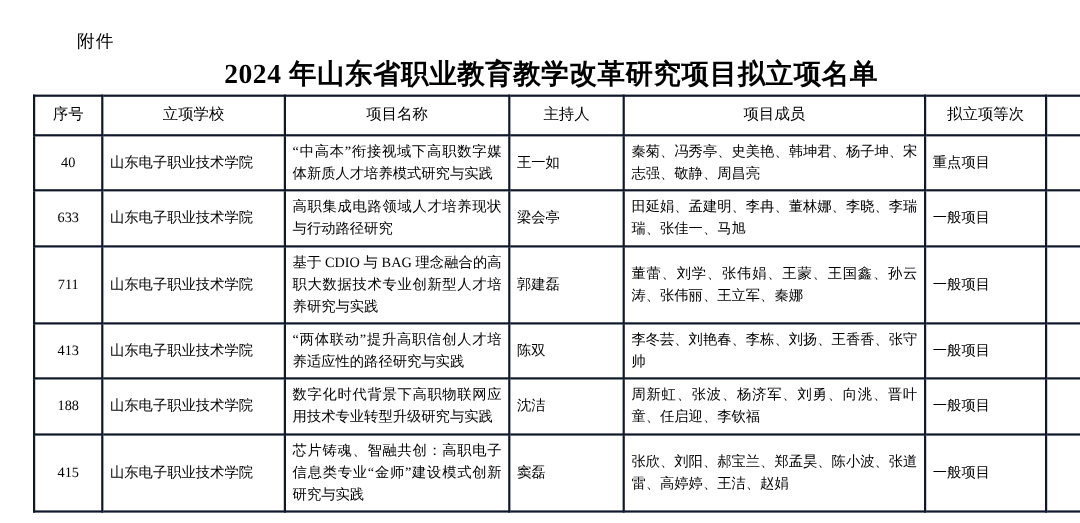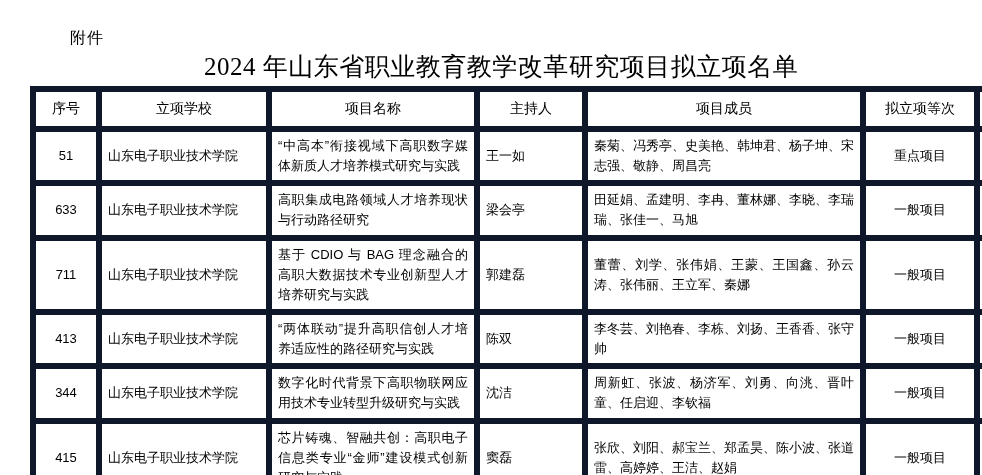--- a/index.html
+++ b/index.html
@@ -28,53 +28,53 @@
     font-family: Liberation Serif, serif;
     letter-spacing: 1px;
   }
   .doc-title {
     position: absolute;
     left: 0;
     right: 0;
     top: 50px;
     text-align: center;
     font-size: 25px;
-    font-weight: normal;
+    font-weight: bold;
     font-family: "Liberation Serif", "DejaVu Serif", serif;
     letter-spacing: 0.5px;
     padding-left: 20px;
   }
   table.listing {
     position: absolute;
     left: 30px;
     top: 86px;
     width: 922px;
     border-collapse: collapse;
     table-layout: fixed;
   }
   table.listing td, table.listing th {
-    border: 6px solid #0f172a;
+    border: 2px solid #0f172a;
     font-size: 13px;
-    font-family: Liberation Sans, sans-serif;
+    font-family: Liberation Serif, serif;
     padding: 4px 6px;
     vertical-align: middle;
     line-height: 1.55;
     font-weight: normal;
   }
   table.listing thead th {
     text-align: center;
     height: 26px;
     font-size: 14px;
   }
   .c-seq    { width: 48px;  text-align: center; }
   .c-school { width: 152px; text-align: left; }
   .c-project{ width: 190px; text-align: left; }
   .c-leader { width: 90px;  }
   .c-members{ width: 260px; text-align: left; }
-  .c-level  { width: 96px;  text-align: center; }
+  .c-level  { width: 96px;  text-align: left; }
   .c-remark { width: 86px;  text-align: center; }
   td.c-project, td.c-members {
     text-align: justify;
     text-justify: inter-ideograph;
   }
   tbody tr { height: 46px; }
 </style>
 </head>
 <body>
 
@@ -91,21 +91,21 @@
         <th class="c-school">立项学校</th>
         <th class="c-project" style="">项目名称</th>
         <th class="c-leader">主持人</th>
         <th class="c-members" style="text-align:center">项目成员</th>
         <th class="c-level">拟立项等次</th>
         <th class="c-remark">备注</th>
       </tr>
     </thead>
     <tbody>
       <tr>
-        <td class="c-seq">51</td>
+        <td class="c-seq">40</td>
         <td class="c-school">山东电子职业技术学院</td>
         <td class="c-project">“中高本”衔接视域下高职数字媒体新质人才培养模式研究与实践</td>
         <td class="c-leader">王一如</td>
         <td class="c-members">秦菊、冯秀亭、史美艳、韩坤君、杨子坤、宋志强、敬静、周昌亮</td>
         <td class="c-level">重点项目</td>
         <td class="c-remark"></td>
       </tr>
       <tr>
         <td class="c-seq">633</td>
         <td class="c-school">山东电子职业技术学院</td>
@@ -127,21 +127,21 @@
       <tr>
         <td class="c-seq">413</td>
         <td class="c-school">山东电子职业技术学院</td>
         <td class="c-project">“两体联动”提升高职信创人才培养适应性的路径研究与实践</td>
         <td class="c-leader">陈双</td>
         <td class="c-members">李冬芸、刘艳春、李栋、刘扬、王香香、张守帅</td>
         <td class="c-level">一般项目</td>
         <td class="c-remark"></td>
       </tr>
       <tr>
-        <td class="c-seq">344</td>
+        <td class="c-seq">188</td>
         <td class="c-school">山东电子职业技术学院</td>
         <td class="c-project">数字化时代背景下高职物联网应用技术专业转型升级研究与实践</td>
         <td class="c-leader">沈洁</td>
         <td class="c-members">周新虹、张波、杨济军、刘勇、向洮、晋叶童、任启迎、李钦福</td>
         <td class="c-level">一般项目</td>
         <td class="c-remark"></td>
       </tr>
       <tr>
         <td class="c-seq">415</td>
         <td class="c-school">山东电子职业技术学院</td>

